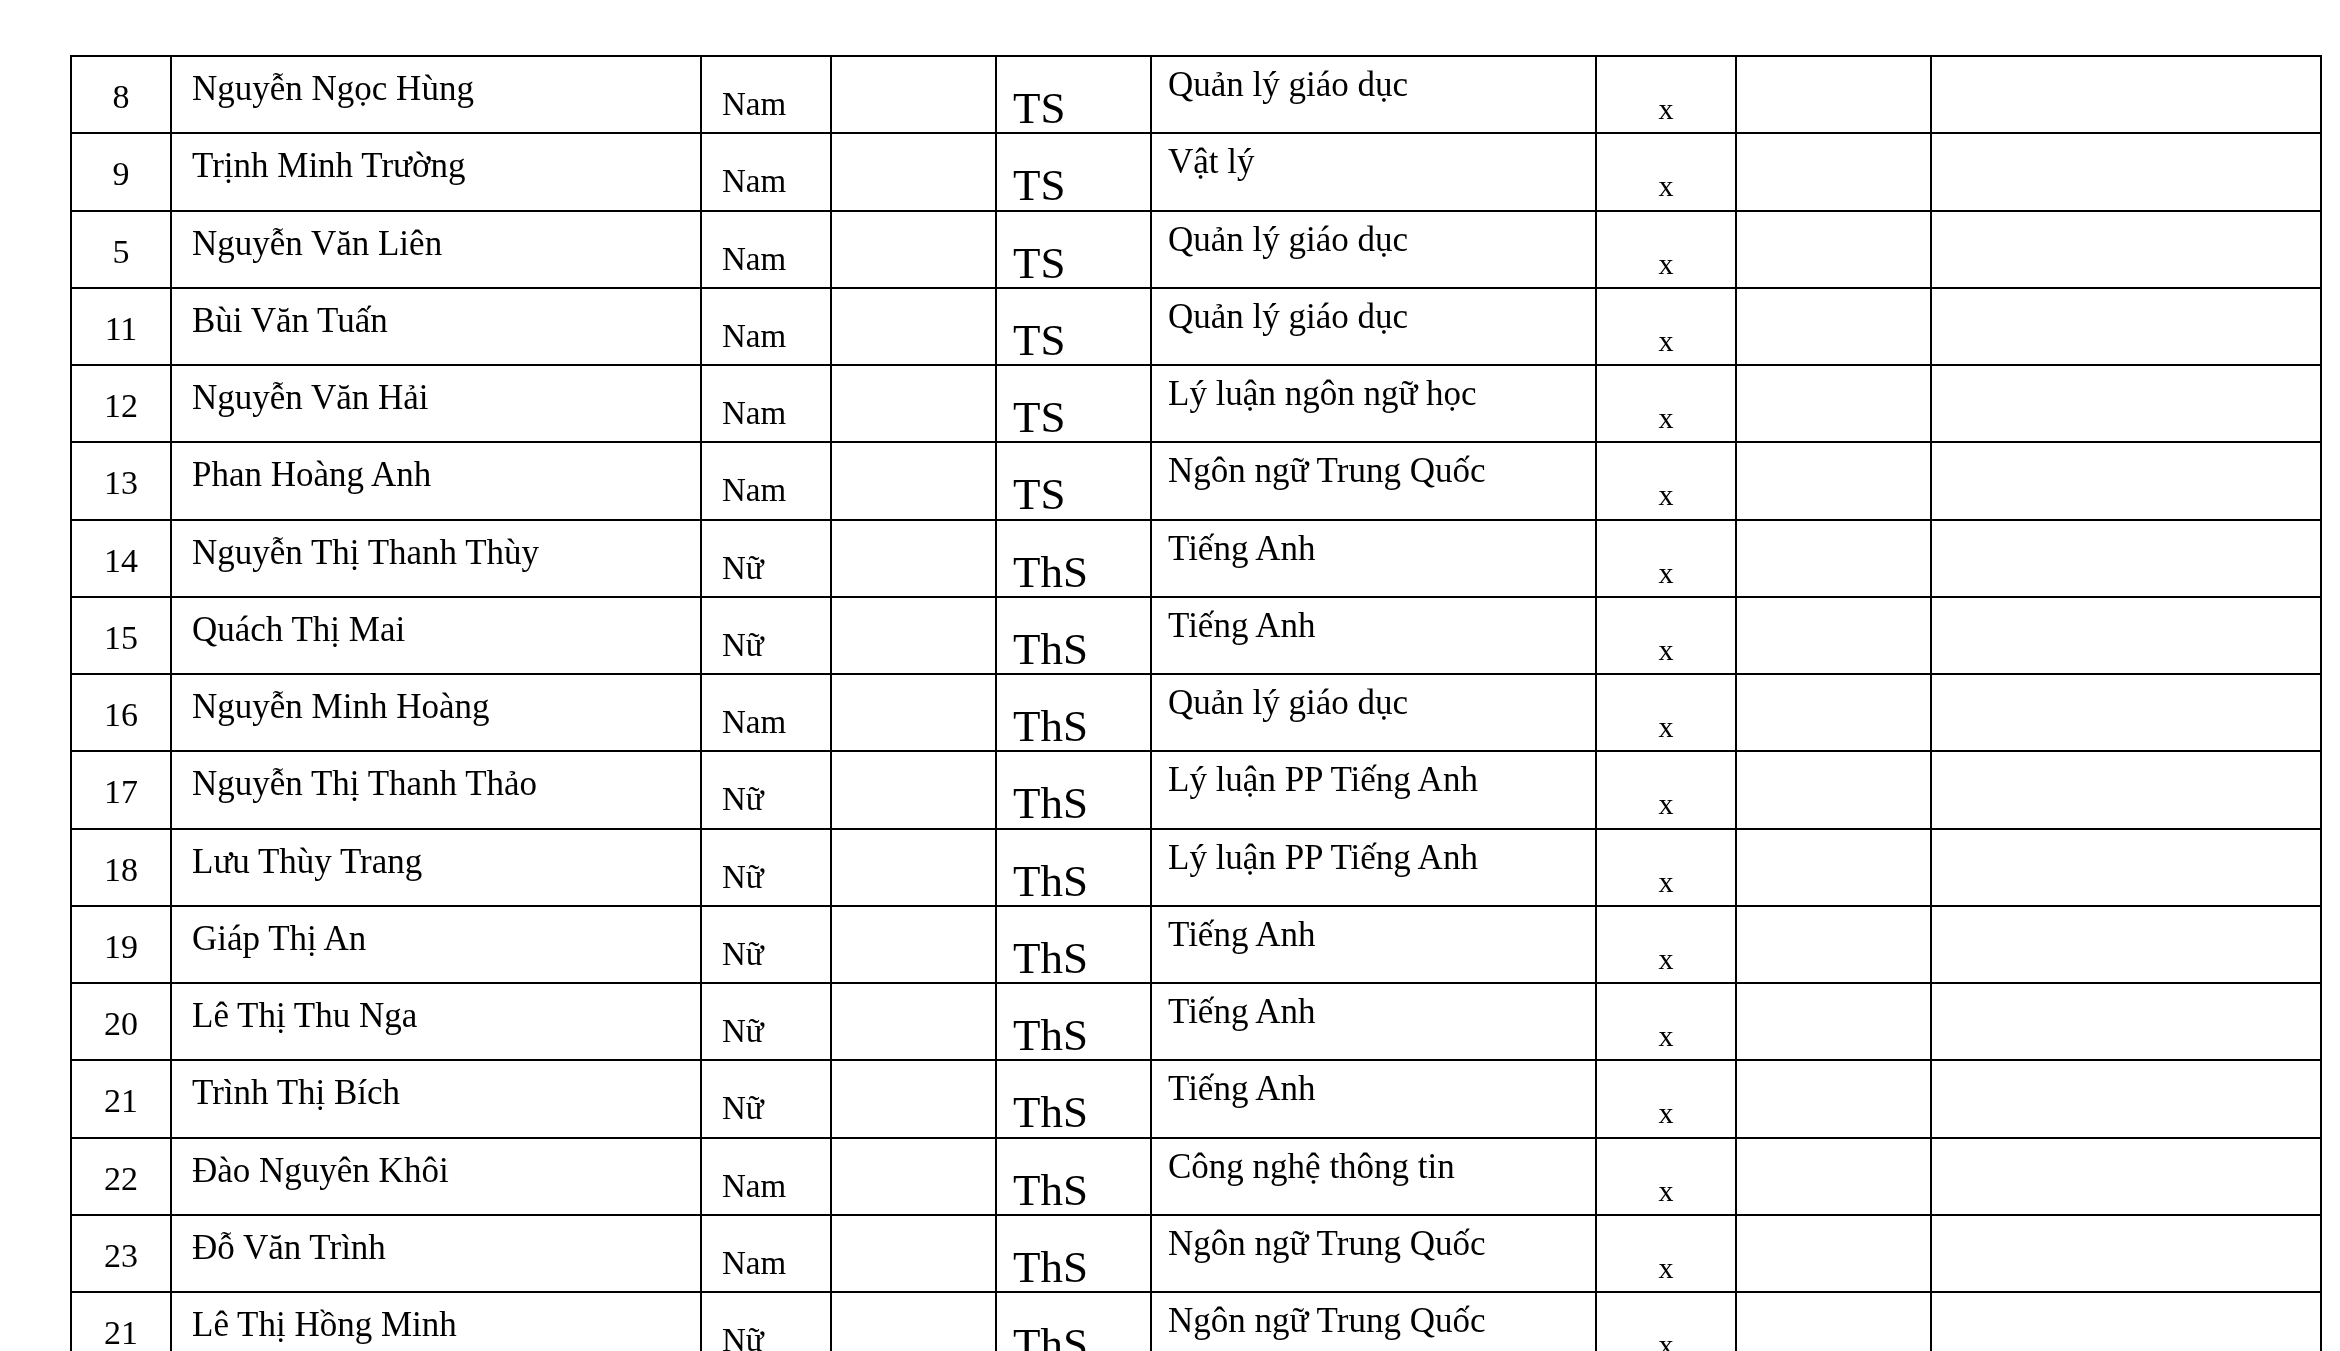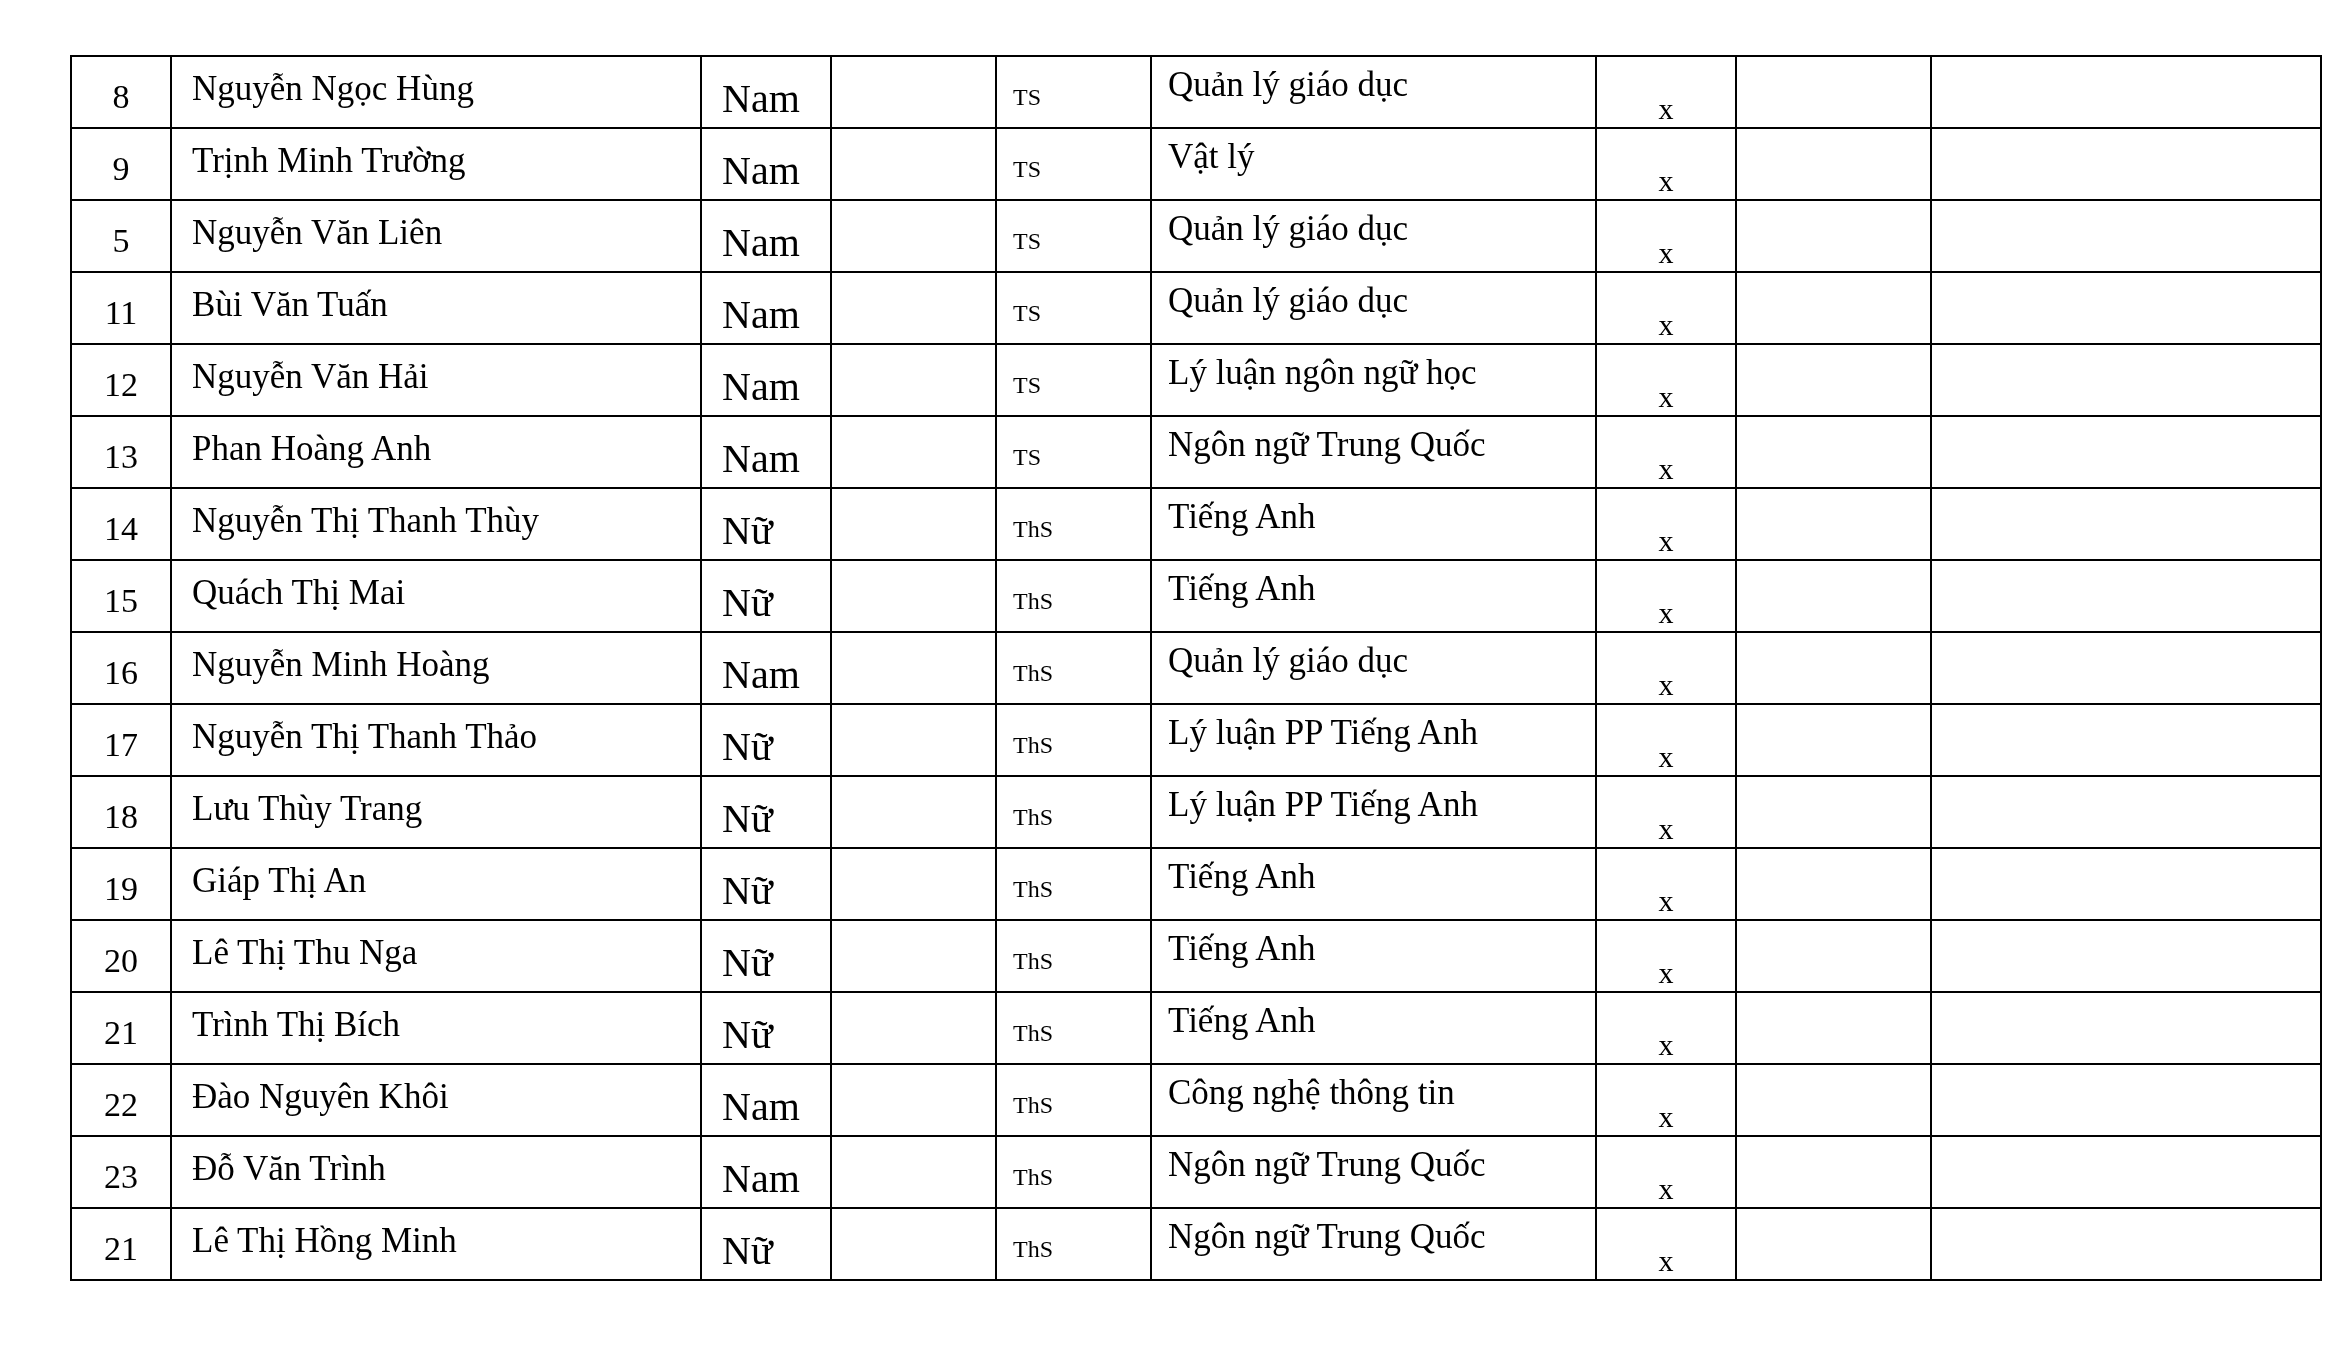--- a/index.html
+++ b/index.html
@@ -57,27 +57,27 @@
     padding-top: 22px;
     font-size: 34px;
   }
   .name {
     padding-left: 20px;
     padding-top: 14px;
     font-size: 35px;
   }
   .gender {
     padding-left: 20px;
-    padding-top: 21px;
-    font-size: 40px;
+    padding-top: 30px;
+    font-size: 33px;
   }
   .degree {
     padding-left: 16px;
     padding-top: 28px;
-    font-size: 24px;
+    font-size: 45px;
   }
   .major {
     padding-left: 16px;
     padding-top: 10px;
     font-size: 35px;
   }
   .xmark {
     text-align: center;
     padding-top: 36px;
     font-size: 30px;

